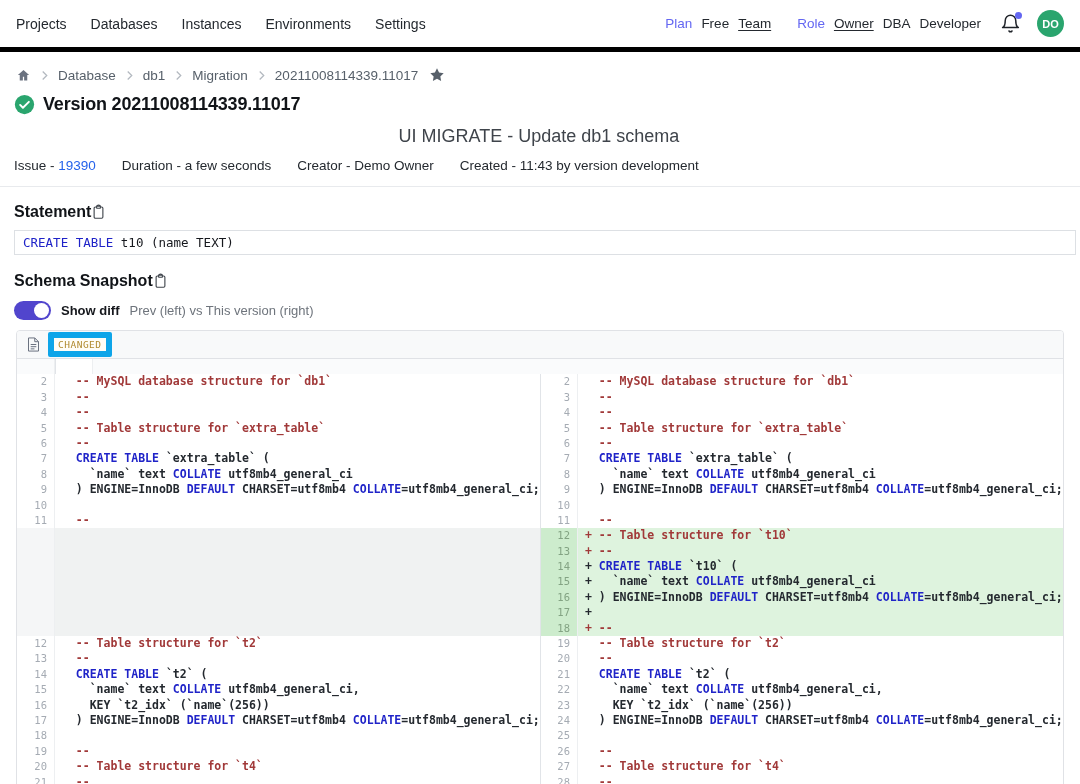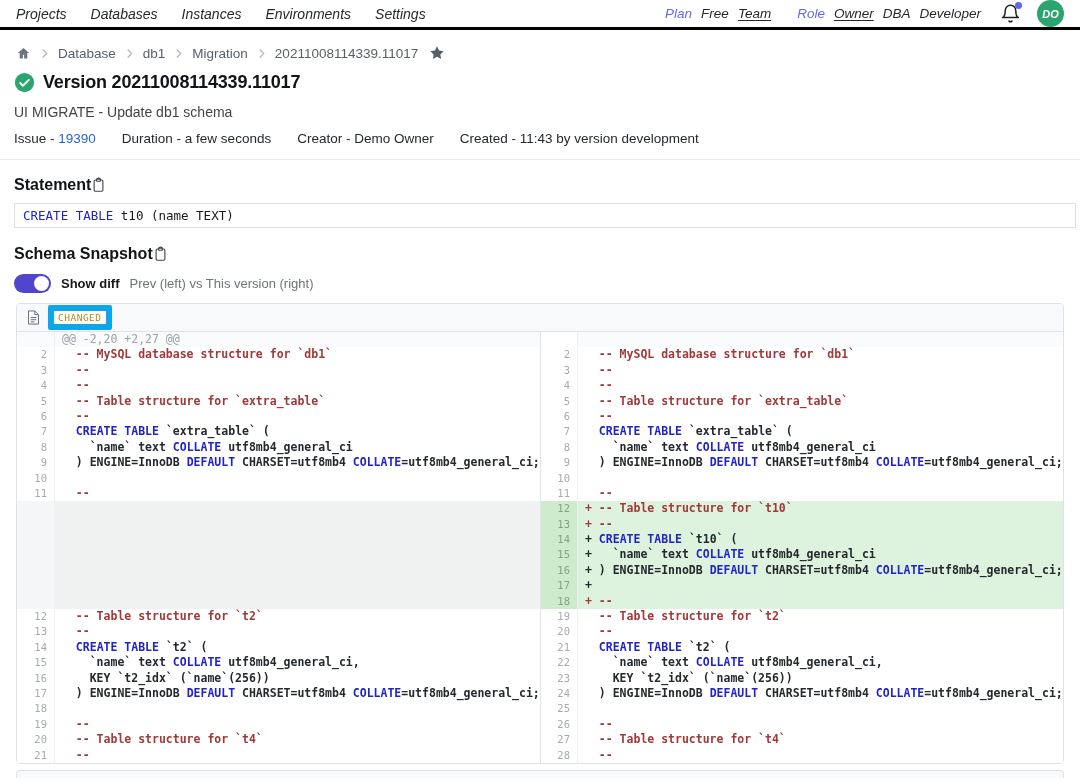--- a/index.html
+++ b/index.html
@@ -1,21 +1,21 @@
 <!DOCTYPE html>
 <html><head>
 <meta charset="utf-8">
 <style>
   * { box-sizing: border-box; margin: 0; padding: 0; }
   html,body { width:1080px; height:784px; overflow:hidden; background:#fff;
     font-family:"Liberation Sans", sans-serif; color:#1f2329; }
 
   
-  .topnav { height:30px; display:flex; align-items:center; justify-content:space-between;
-    padding:0 16px; border-bottom:3px solid #000000;font-style:italic; }
+  .topnav { height:52px; display:flex; align-items:center; justify-content:space-between;
+    padding:0 16px; border-bottom:5px solid #000000; }
   .nav-left { display:flex; align-items:center; gap:24px; }
   .nav-item { font-size:14px; font-weight:500; color:#24292f; cursor:pointer; }
   .nav-right { display:flex; align-items:center; gap:9px; font-size:13.5px; }
   .grp-label { color:#6467f2; }
   .grp-gap { width:8px; }
   .lnk { color:#24292f; text-decoration:underline; text-underline-offset:2px; cursor:pointer; }
   .plain { color:#24292f; }
   .bell-wrap { position:relative; margin-left:10px; width:22px; height:22px; cursor:pointer; }
   .bell-dot { position:absolute; top:-1px; right:0; width:7px; height:7px; border-radius:50%;
     background:#6366f1; }
@@ -25,21 +25,21 @@
 
   
   .crumbs { display:flex; align-items:center; gap:9px; padding:14px 16px 0 16px; height:32px; }
   .crumb { font-size:13.5px; color:#57606a; cursor:pointer; }
   .crumb-sep { color:#b3b9c0; display:flex; align-items:center; }
   .star { margin-left:2px; cursor:pointer; display:flex; }
 
   
   .ver-title-row { display:flex; align-items:center; gap:8px; padding:10px 16px 0 14px; }
   .ver-title { font-size:18px; font-weight:700; color:#111418; letter-spacing:-0.01em; }
-  .ver-sub { padding:11px 16px 0 14px; font-size:14px; color:#3f444b; }
+  .ver-sub { padding:11px 16px 0 14px; font-size:18px; color:#3f444b;text-align:center; }
   .ver-meta { display:flex; align-items:center; gap:26px; padding:11px 16px 13px 14px;
     font-size:13.5px; color:#24292f; }
   .issue-link { color:#2563eb; cursor:pointer; }
   .divider { border-top:1px solid #e8eaed; }
 
   
   .sec-head { display:flex; align-items:center; gap:0; padding:16px 16px 0 14px; }
   .sec-title { font-size:16px; font-weight:600; color:#111418; }
   .copy-btn { display:flex; cursor:pointer; }
   .stmt-box { margin:9px 4px 0 14px; border:1px solid #dde0e4; padding:3px 8px;
@@ -214,21 +214,20 @@
         <path d="M2 1.5h10l6 6v15H2z" stroke-linejoin="round"></path>
         <path d="M12 1.5v6h6" stroke-linejoin="round"></path>
         <path d="M5.5 12h9M5.5 15.5h9M5.5 19h6"></path>
       </svg>
     </span>
     <span class="badge">CHANGED</span>
   </div>
   <div class="diff-body">
       <div class="drow hunk">
         <div class="dnum l"></div>
-        <div class="dcode l">@@ -2,20 +2,27 @@</div>
         <div class="dnum r"></div>
         <div class="dcode r"></div>
       </div>
       <div class="drow ctx">
         <div class="dnum l">2</div>
         <div class="dcode l"><span class="cm">  -- MySQL database structure for `db1`</span></div>
         <div class="dnum r">2</div>
         <div class="dcode r"><span class="cm">  -- MySQL database structure for `db1`</span></div>
       </div>
       <div class="drow ctx">

